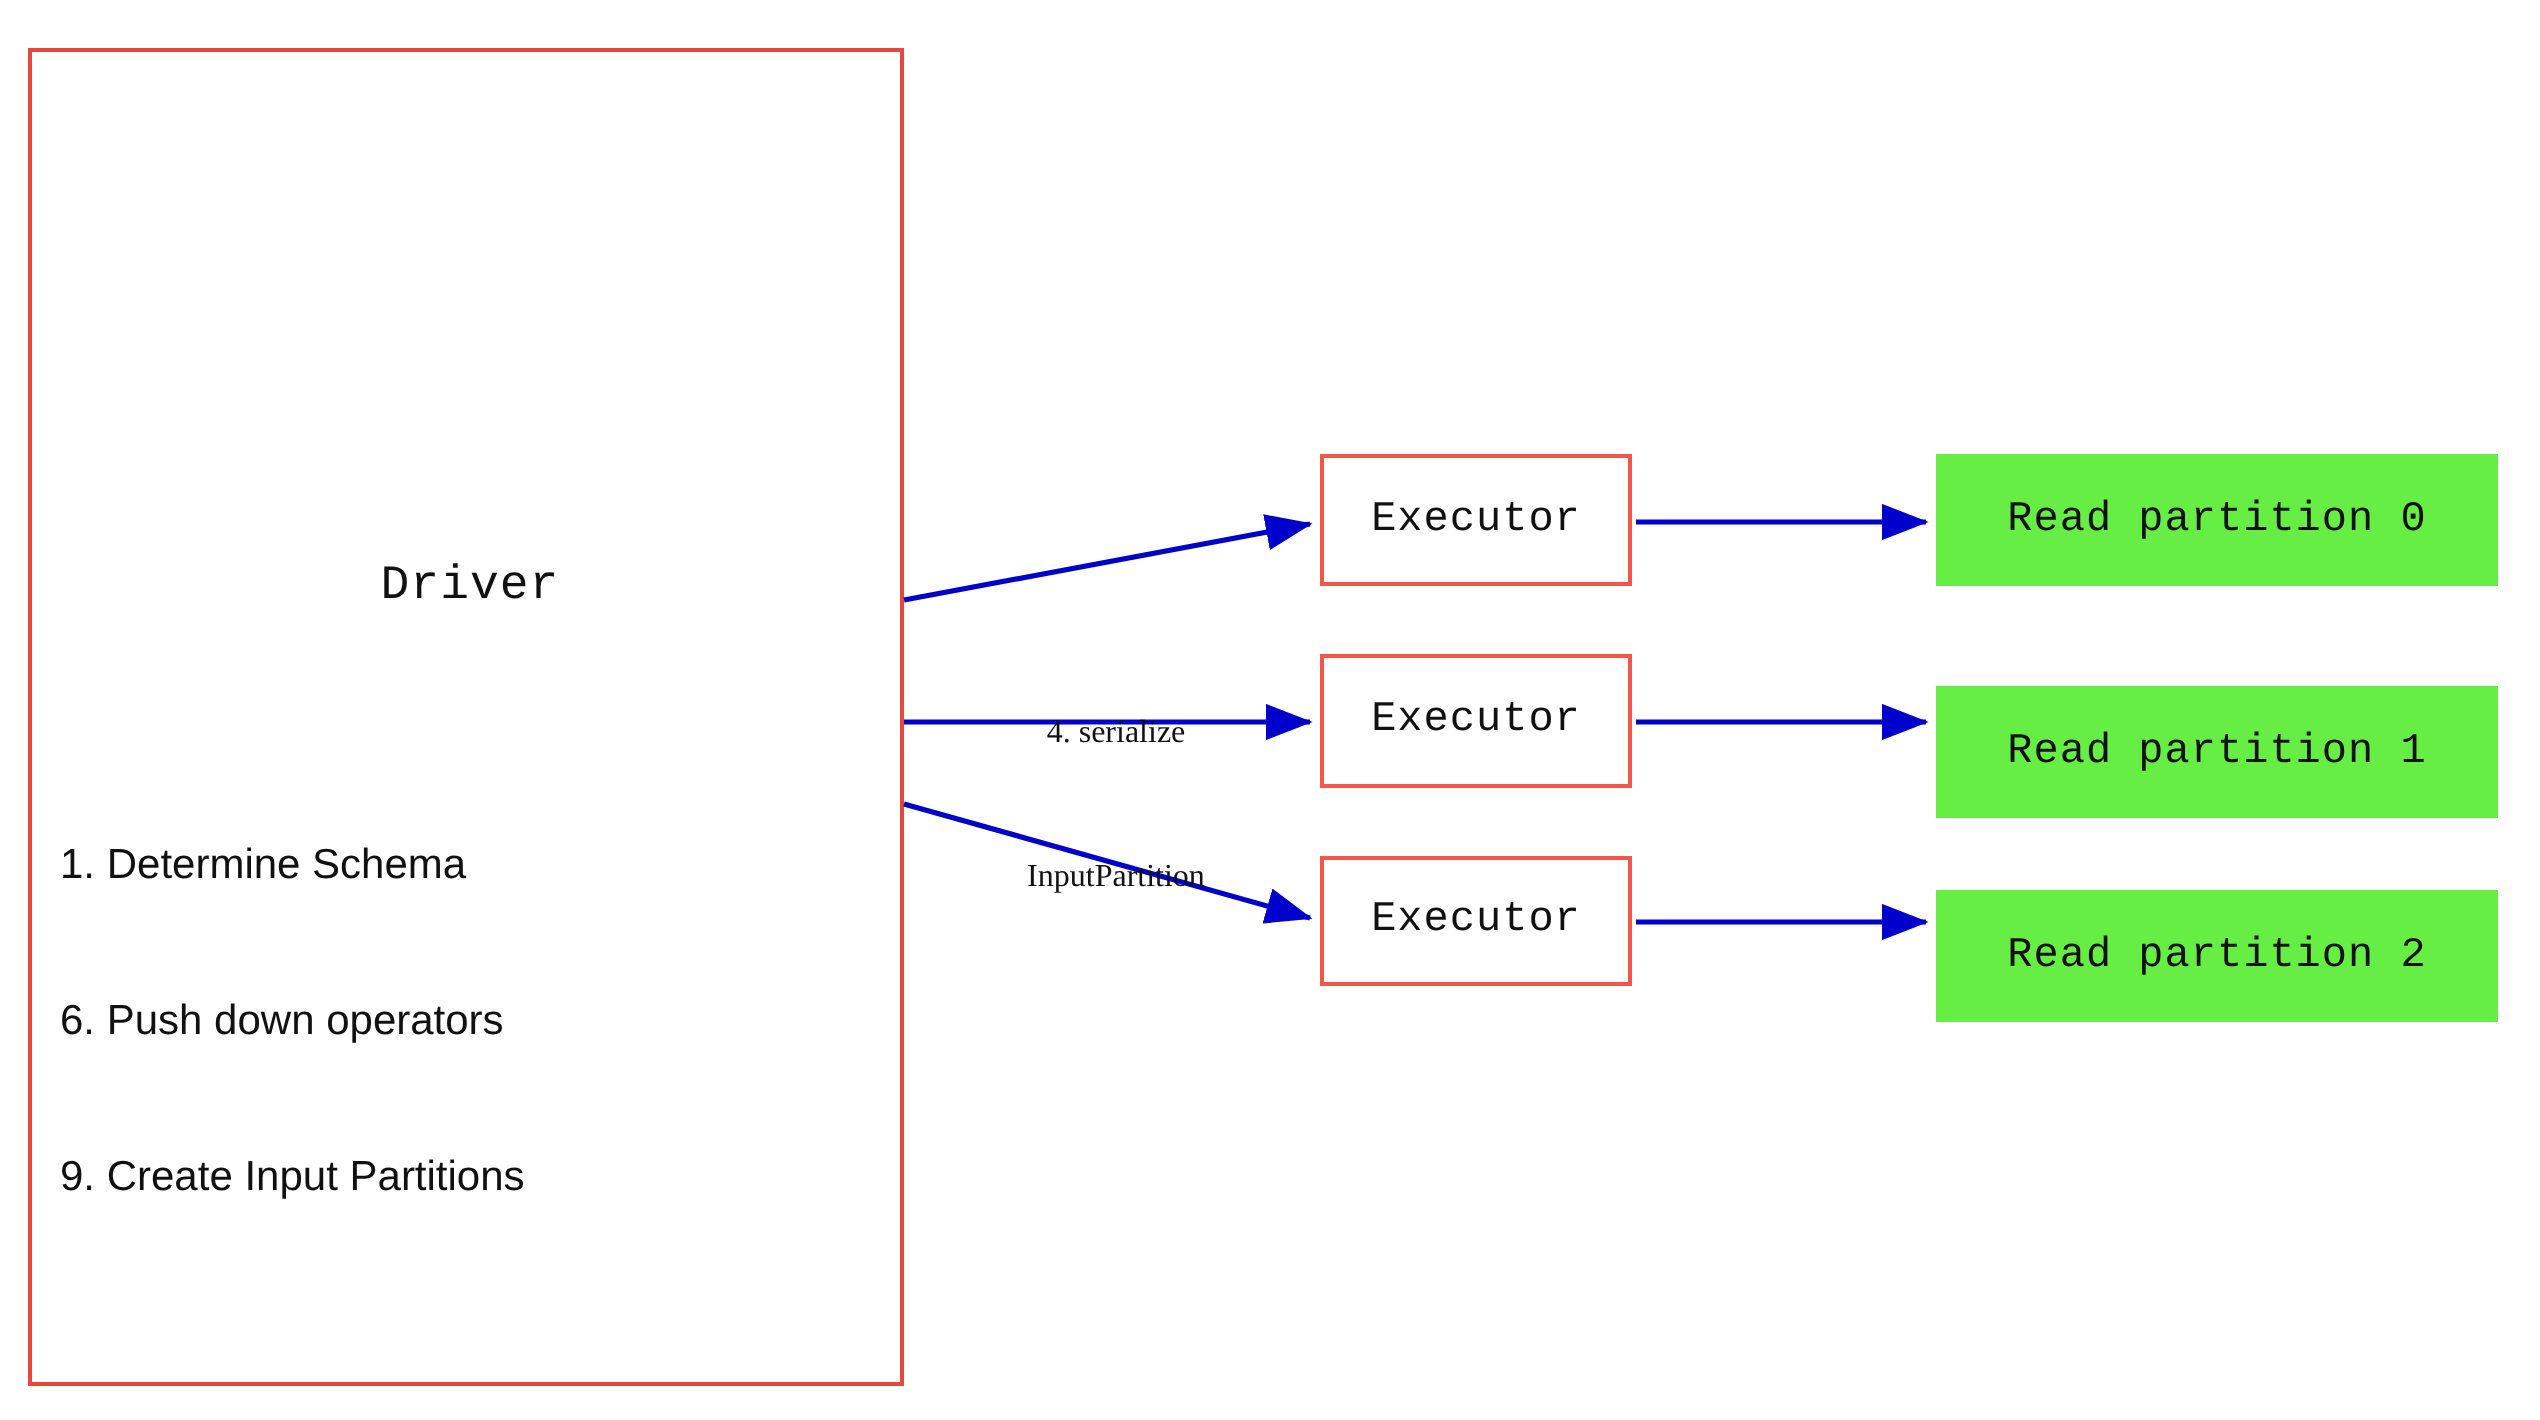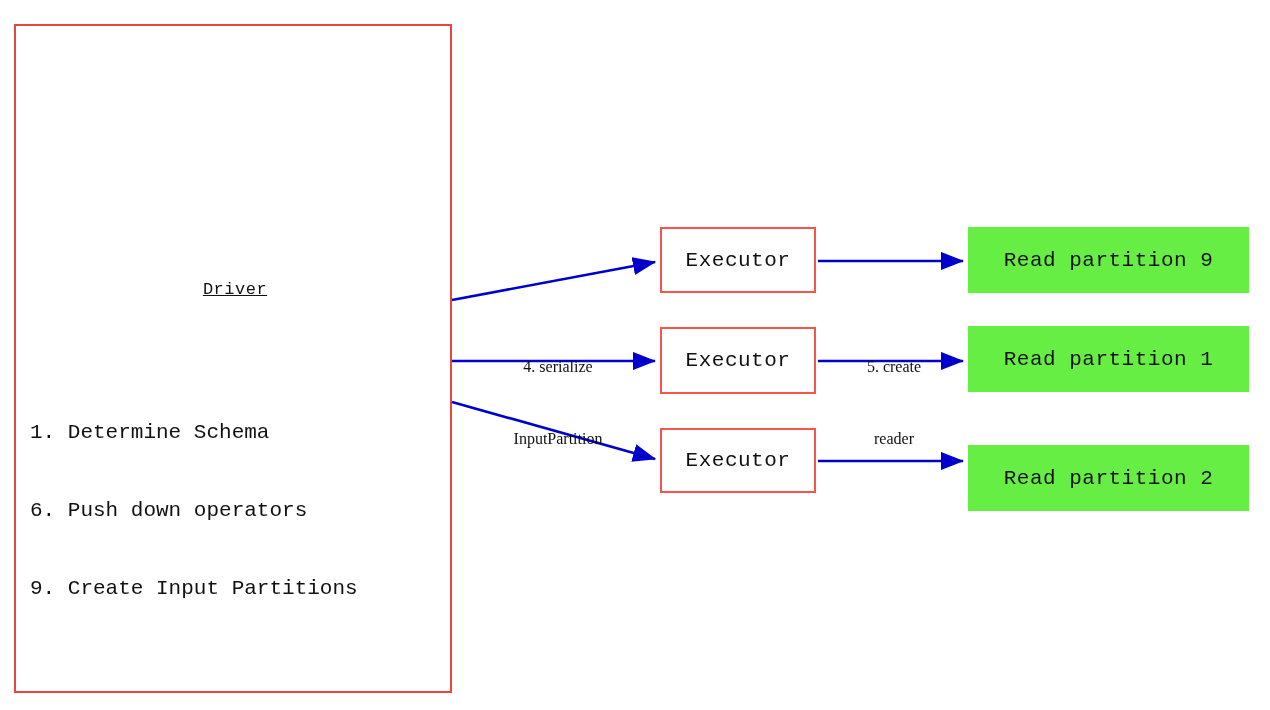--- a/index.html
+++ b/index.html
@@ -26,31 +26,30 @@
     box-sizing: border-box;
     background: #ffffff;
   }
   .driver-title {
     position: absolute;
     left: 0;
     top: 254px;
     width: 438px;
     text-align: center;
     font-family: "Liberation Mono", "DejaVu Sans Mono", monospace;
-    font-size: 17px;
+    font-size: 24px;
     color: #111111;
     letter-spacing: 0.5px;
     white-space: pre;
-    text-decoration: underline;
   }
   .driver-steps {
     position: absolute;
     left: 14px;
     top: 342px;
-    font-family: Liberation Mono, monospace;
+    font-family: Liberation Sans, sans-serif;
     font-size: 21px;
     line-height: 26px;
     color: #111111;
     white-space: pre;
   }
   .driver-step {
     white-space: pre;
   }
   
   .executor-box {
@@ -87,21 +86,21 @@
     justify-content: center;
   }
   .partition-box span {
     font-family: "Liberation Mono", "DejaVu Sans Mono", monospace;
     font-size: 21px;
     color: #111111;
     letter-spacing: 0.5px;
     white-space: pre;
   }
   .partition-row-0 { top: 227px; }
-  .partition-row-1 { top: 326px; }
+  .partition-row-1 { top: 343px; }
   .partition-row-2 { top: 445px; }
   
   #arrow-layer {
     position: absolute;
     left: 0;
     top: 0;
     width: 1270px;
     height: 710px;
     pointer-events: none;
   }
@@ -145,21 +144,21 @@
     <span>Executor</span>
   </div>
   <div class="executor-box executor-row-1">
     <span>Executor</span>
   </div>
   <div class="executor-box executor-row-2">
     <span>Executor</span>
   </div>
 
   <div class="partition-box partition-row-0">
-    <span>Read partition 9</span>
+    <span>Read partition 0</span>
   </div>
   <div class="partition-box partition-row-1">
     <span>Read partition 1</span>
   </div>
   <div class="partition-box partition-row-2">
     <span>Read partition 2</span>
   </div>
 
   <svg id="arrow-layer" viewBox="0 0 1270 710" xmlns="http://www.w3.org/2000/svg">
     <defs>
@@ -172,18 +171,14 @@
     <line x1="452" y1="402" x2="655" y2="459" stroke="#0000cc" stroke-width="2.6" marker-end="url(#arrowhead)"></line>
     <line x1="818" y1="261" x2="963" y2="261" stroke="#0000cc" stroke-width="2.6" marker-end="url(#arrowhead)"></line>
     <line x1="818" y1="361" x2="963" y2="361" stroke="#0000cc" stroke-width="2.6" marker-end="url(#arrowhead)"></line>
     <line x1="818" y1="461" x2="963" y2="461" stroke="#0000cc" stroke-width="2.6" marker-end="url(#arrowhead)"></line>
   </svg>
 
   <div class="edge-label label-serialize">
     <span class="label-line">4. serialize</span>
     <span class="label-line">InputPartition</span>
   </div>
-  <div class="edge-label label-create-reader">
-    <span class="label-line">5. create</span>
-    <span class="label-line">reader</span>
-  </div>
 
 </div>
 
 </body></html>

